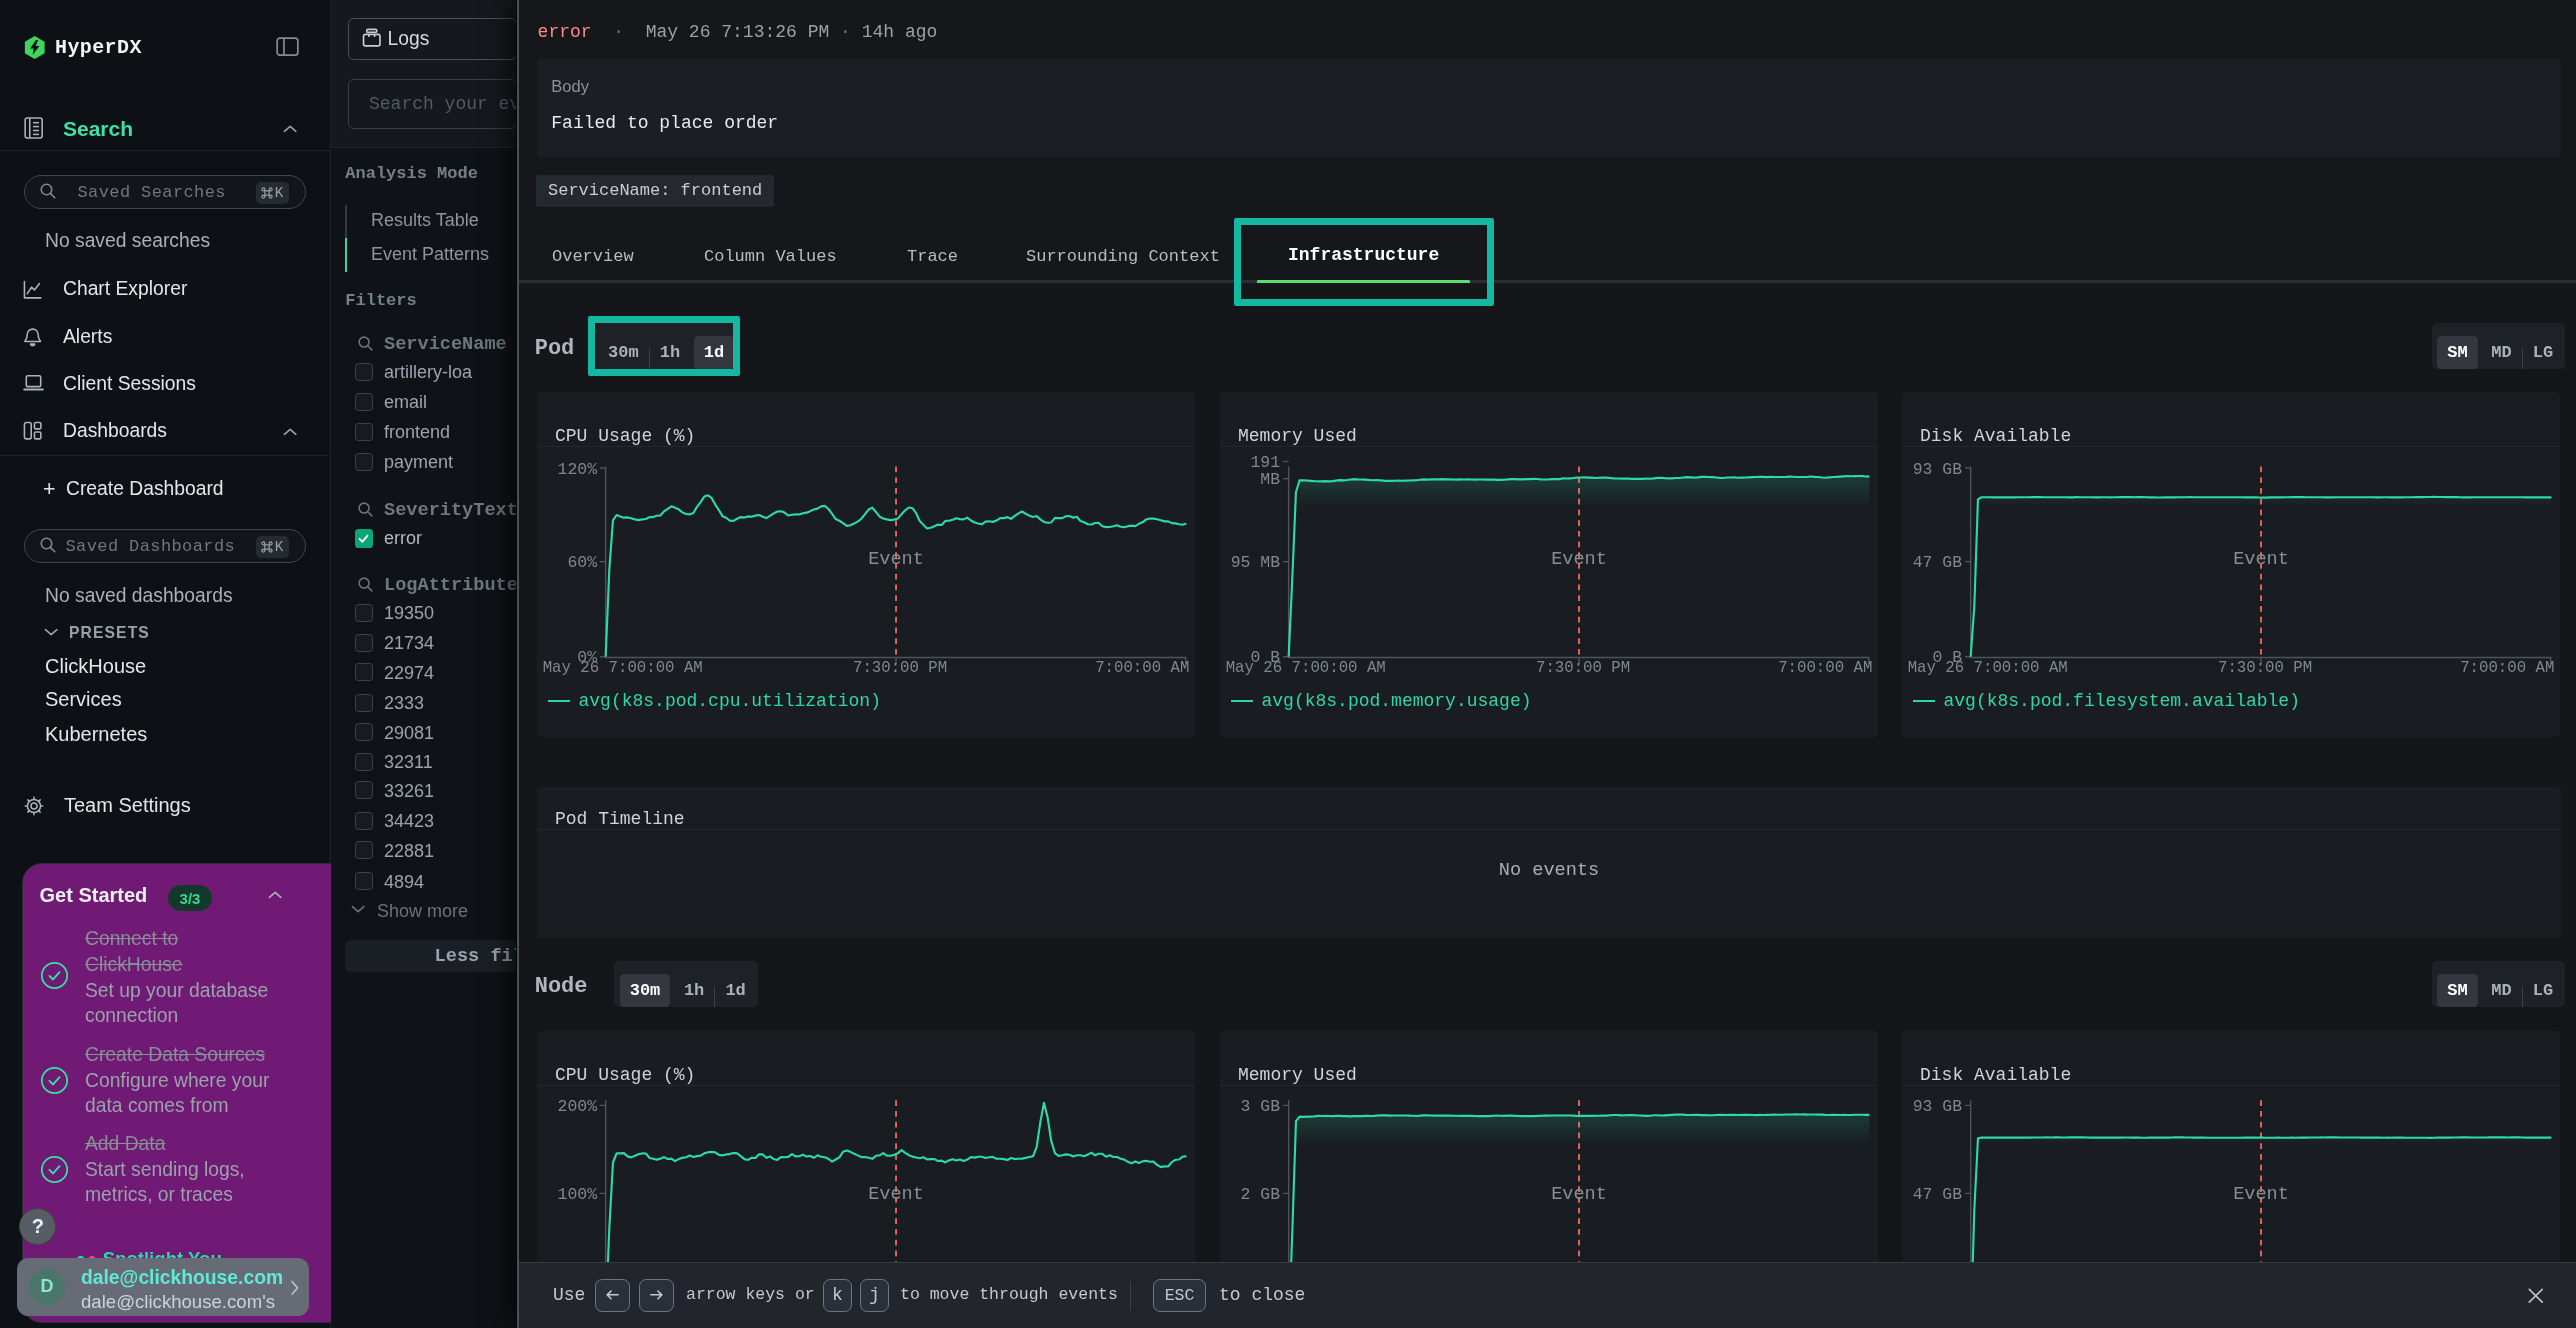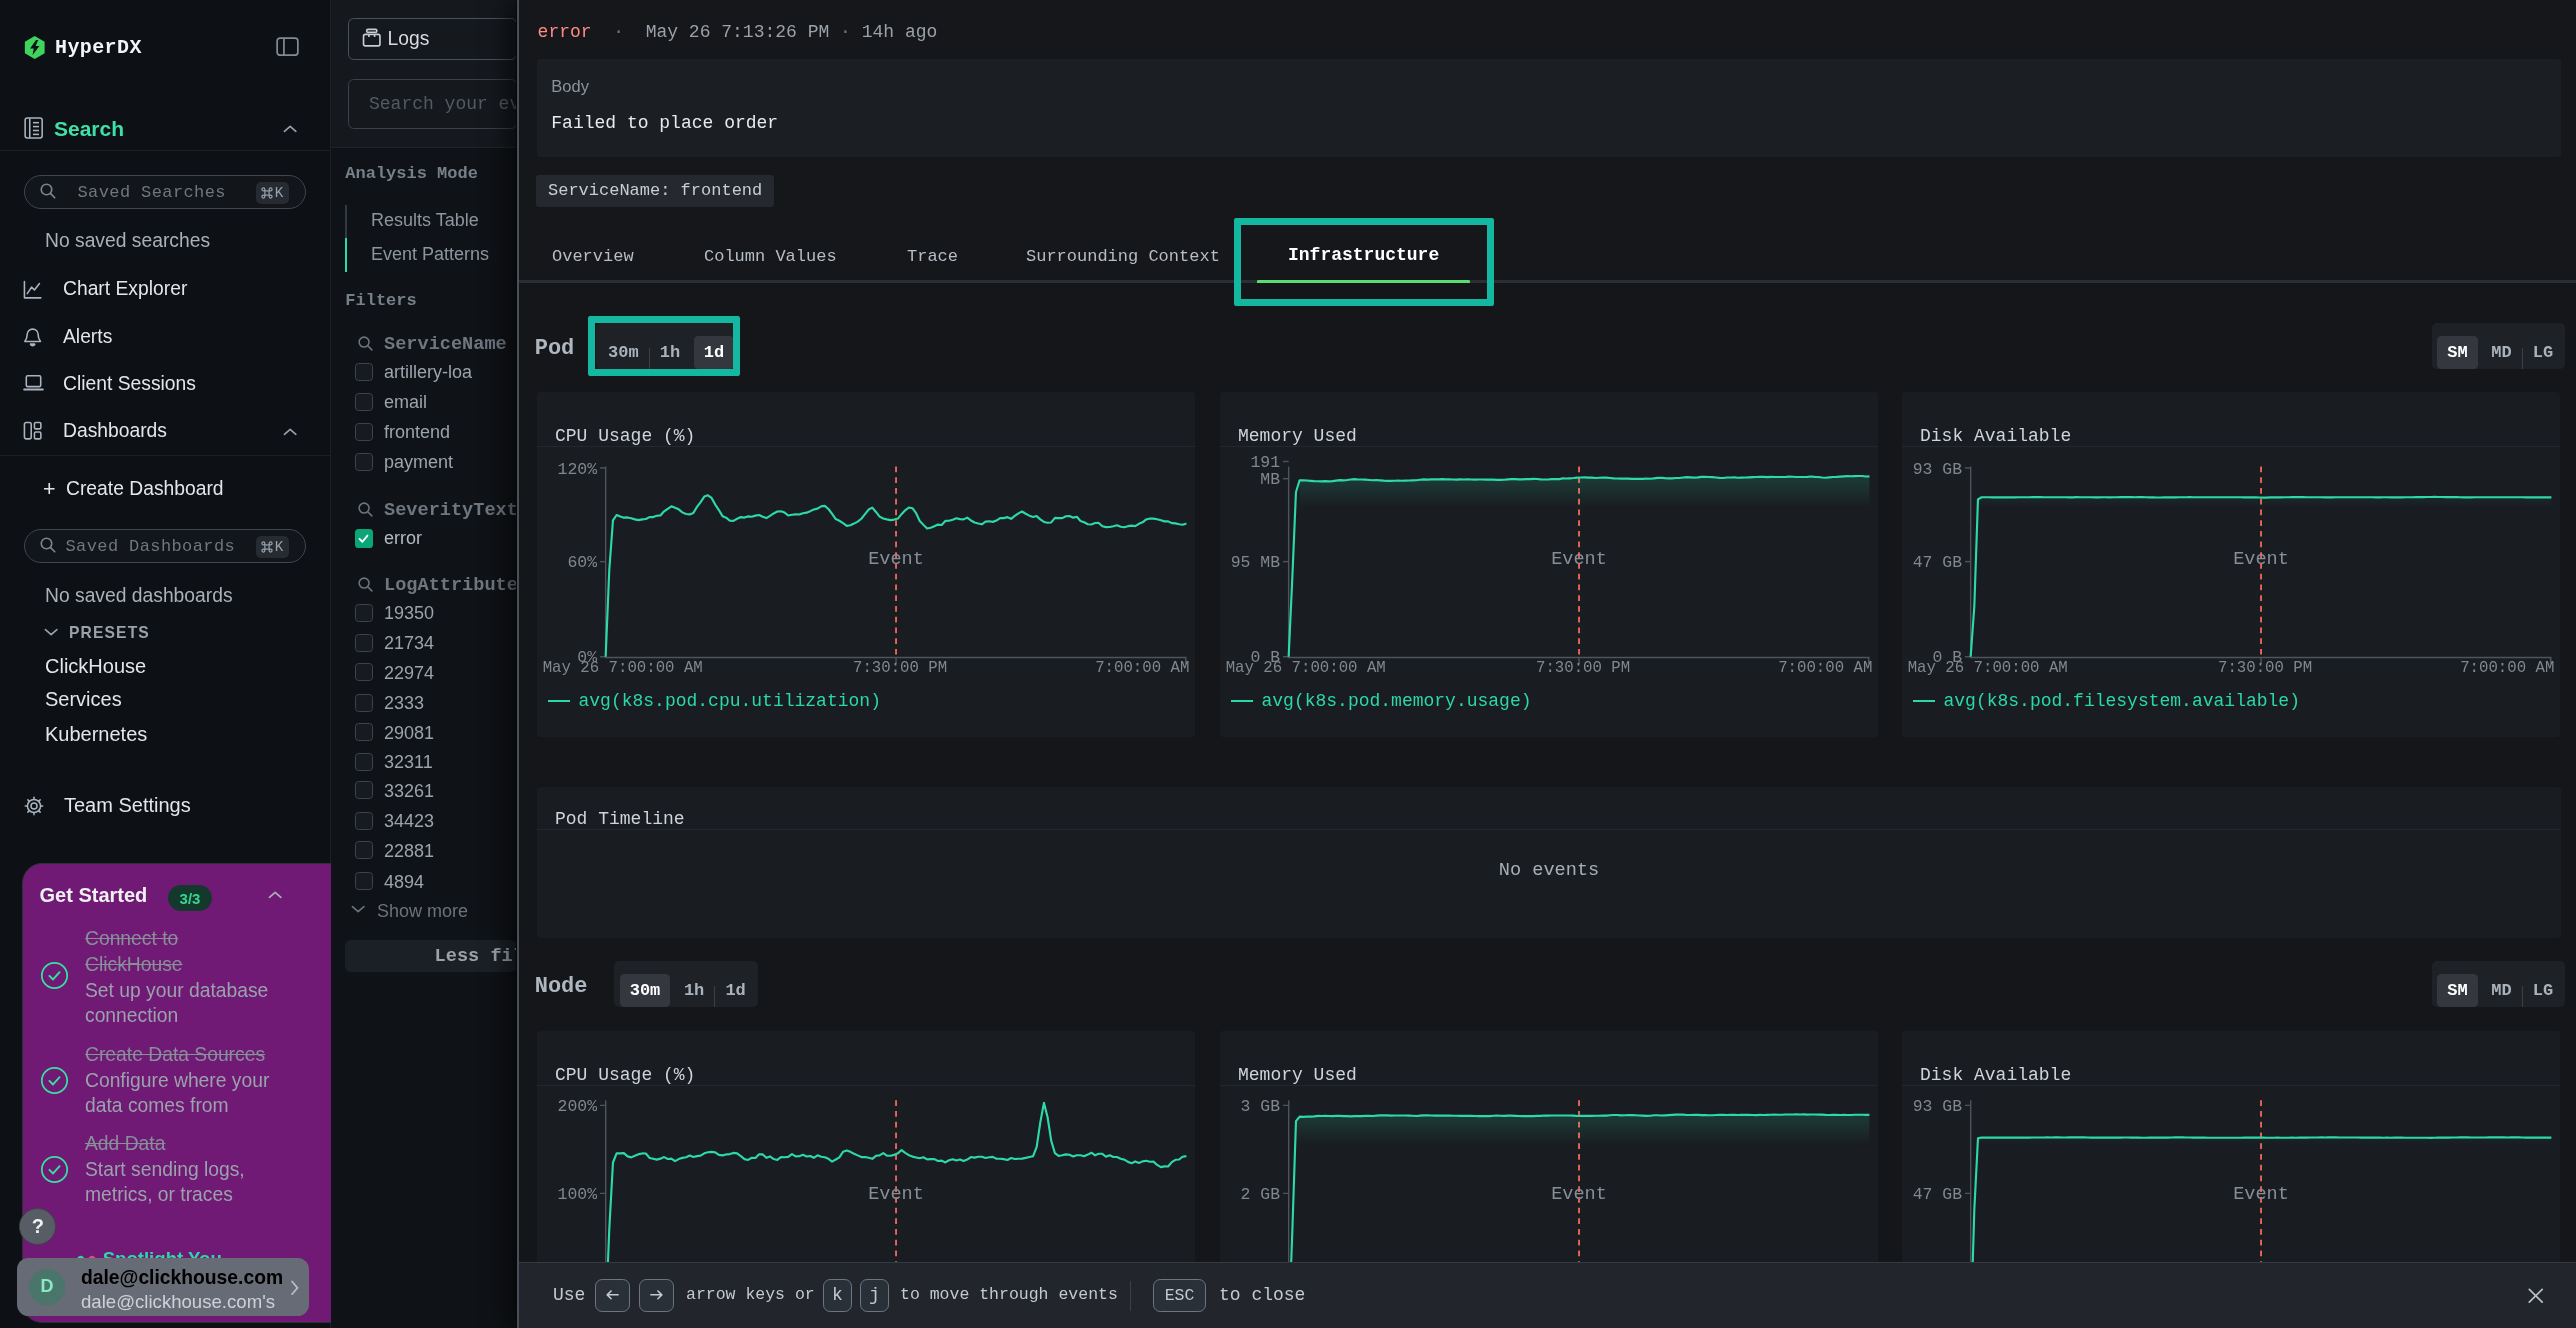--- a/index.html
+++ b/index.html
@@ -55,21 +55,21 @@
     <div class="abs" style="left:23.6px;top:117px"><svg width="19.3" height="22" viewBox="0 0 27 31">
         <g stroke="#a9b4c0" stroke-width="2.2" fill="none">
           <rect x="1.5" y="1.5" width="24" height="28" rx="3"></rect>
           <line x1="8" y1="1.5" x2="8" y2="29.5"></line>
           <line x1="12.5" y1="8" x2="21" y2="8"></line>
           <line x1="12.5" y1="13.5" x2="21" y2="13.5"></line>
           <line x1="12.5" y1="19" x2="21" y2="19"></line>
           <line x1="12.5" y1="24.5" x2="21" y2="24.5"></line>
         </g>
       </svg></div>
-    <div class="abs" style="left:54px;top:117px;font-size:21px;font-weight:bold;color:#3fe0a8">Search</div>
+    <div class="abs" style="left:63px;top:117px;font-size:21px;font-weight:bold;color:#3fe0a8">Search</div>
     <div class="abs" style="left:283px;top:122px"><svg width="14.3" height="14.3" viewBox="0 0 20 20">
         <polyline points="2,13.0 10.0,6.0 18,13.0" fill="none" stroke="#99a1aa" stroke-width="2.3" stroke-linecap="round" stroke-linejoin="round"></polyline>
       </svg></div>
     <div class="abs" style="left:0;top:150px;width:331px;height:0.7px;background:#1d2126"></div>
     <div class="pill" style="top:175px">
       <span style="margin-left:14.3px;margin-right:8.6px"><svg width="18" height="18" viewBox="0 0 24 24">
           <g stroke="#7a8691" stroke-width="2.2" fill="none" stroke-linecap="round">
             <circle cx="10" cy="10" r="7"></circle>
             <line x1="15.5" y1="15.5" x2="21" y2="21"></line>
           </g>
@@ -194,21 +194,21 @@
           <polyline points="13,20.5 18,25.5 27,15.5" fill="none" stroke="#35e3a0" stroke-width="2.6" stroke-linecap="round" stroke-linejoin="round"></polyline>
         </svg></div>
       <div class="abs gs-item-t" style="left:62px;top:269px">Add Data</div>
       <div class="abs gs-item-d" style="left:62px;top:295px">Start sending logs,</div>
       <div class="abs gs-item-d" style="left:62px;top:320px">metrics, or traces</div>
     </div>
     <div class="abs" style="left:75px;top:1248px;font-size:18.6px;font-weight:bold;color:#2bd9a6;white-space:nowrap">●<span style="color:#d4557a">●</span> Spotlight You</div>
     <div class="abs" style="left:19.3px;top:1208px;width:37px;height:37px;border-radius:18.6px;background:#575c65;border:1.4px solid #3e434b;display:flex;align-items:center;justify-content:center;color:#eef1f3;font-size:20px;font-weight:bold">?</div>
     <div class="abs" style="left:17px;top:1258px;width:292px;height:58px;border-radius:11.4px;background:#676b75">
 <div class="abs" style="left:12px;top:10.7px;width:36px;height:36px;border-radius:18px;background:#49756a;display:flex;align-items:center;justify-content:center;color:#8ae9c5;font-size:18px;font-weight:bold">D</div>
-<div class="abs" style="left:64px;top:8.6px;font-size:19.3px;font-weight:bold;color:#000000">dale@clickhouse.com</div>
+<div class="abs" style="left:64px;top:8.6px;font-size:19.3px;font-weight:bold;color:#5eead4">dale@clickhouse.com</div>
 <div class="abs" style="left:64px;top:33px;font-size:18.6px;color:#ccd2d9">dale@clickhouse.com's</div>
 <div class="abs" style="left:270px;top:21.5px"><svg width="15.7" height="15.7" viewBox="0 0 22 22">
           <polyline points="7.04,2 14.74,11.0 7.04,20" fill="none" stroke="#b9bfc7" stroke-width="2.3" stroke-linecap="round" stroke-linejoin="round"></polyline>
         </svg></div>
 </div>
   </div>
 <div class="fcol">
     <div class="fhead"></div>
     <div class="abs" style="left:17px;top:18px;width:169px;height:42px;border:1.3px solid #4a525b;border-radius:5.7px;background:#15181d;display:flex;align-items:center">
       <span style="margin-left:12px"><svg width="21.5" height="20" viewBox="0 0 30 28">

